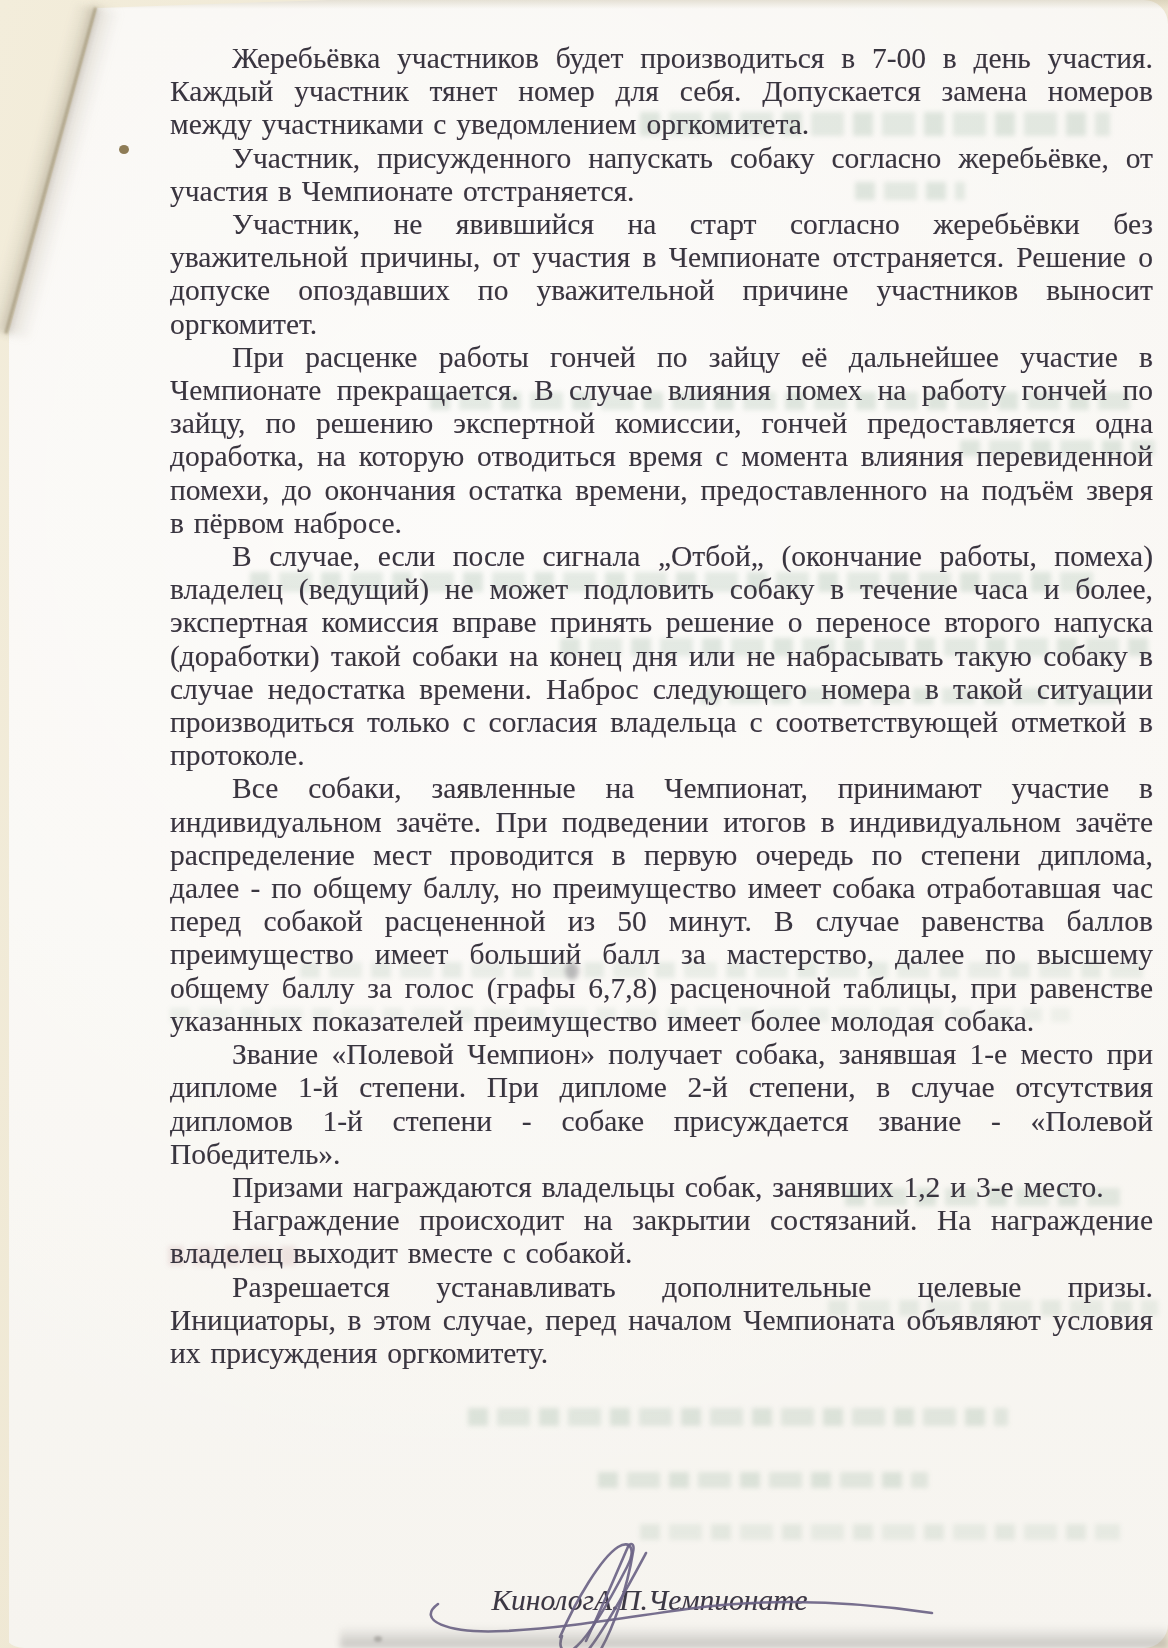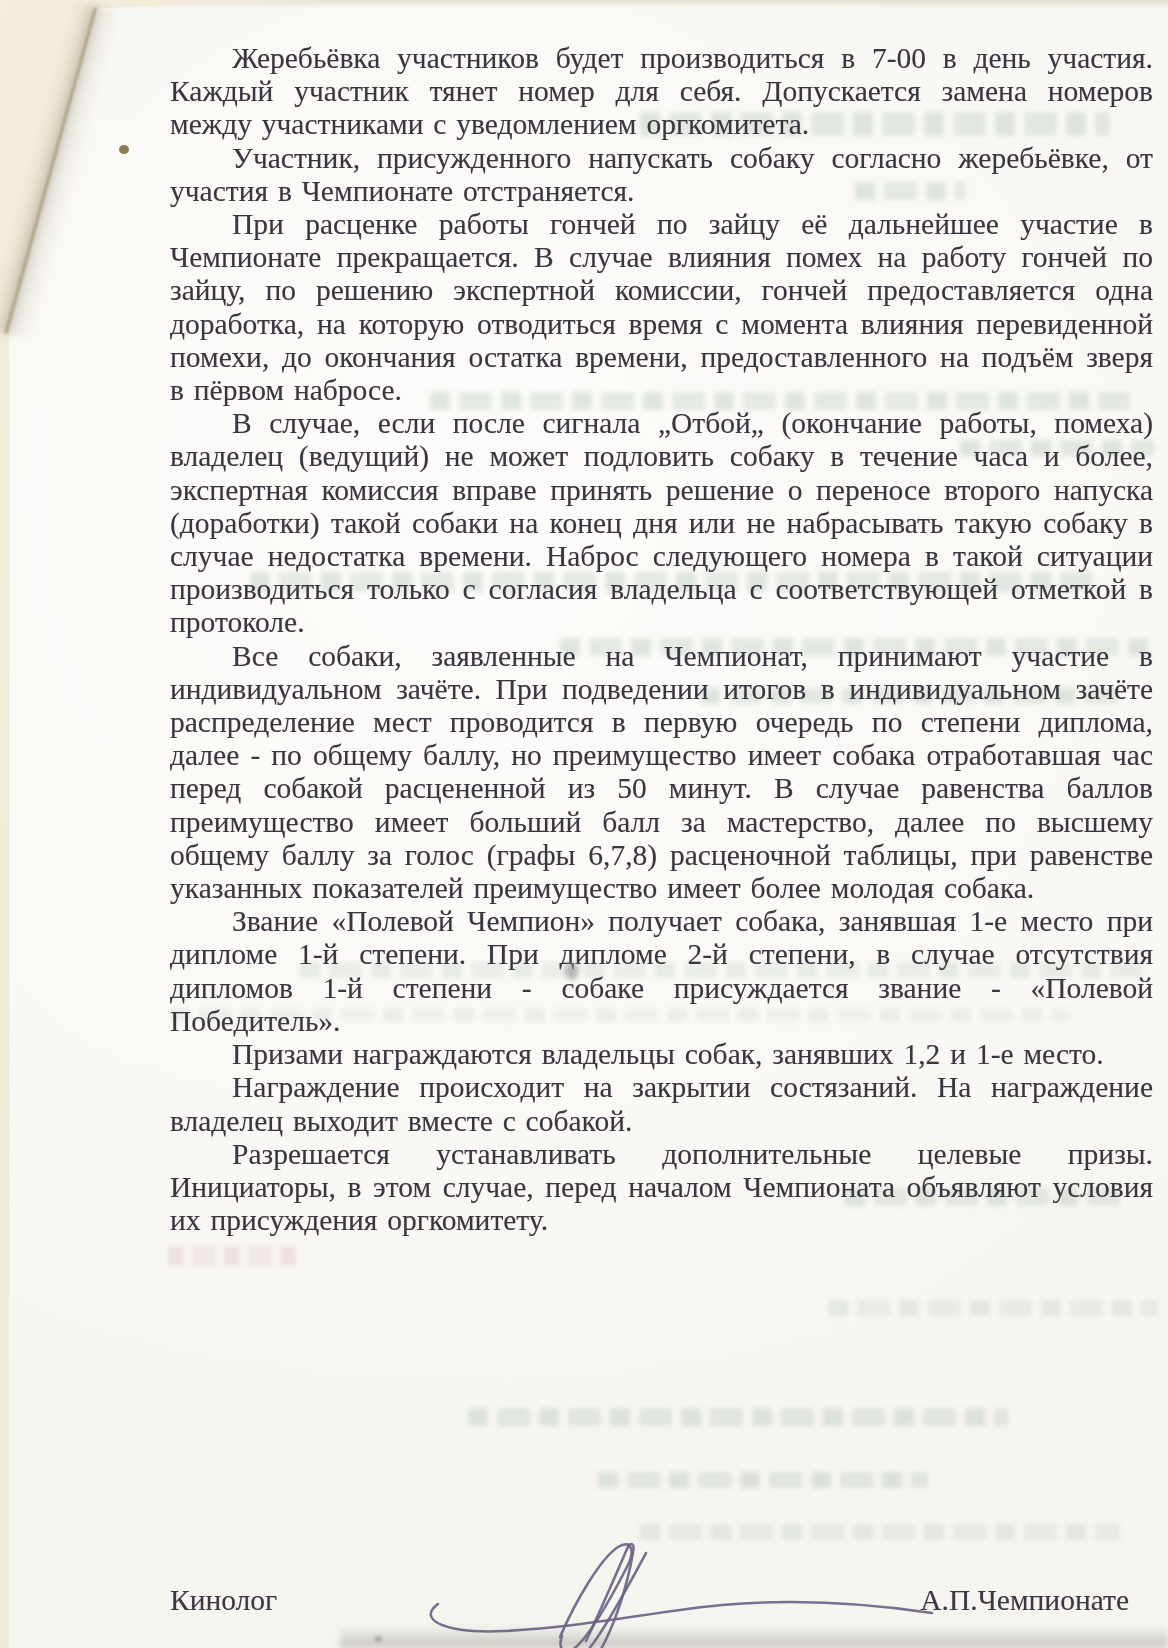--- a/index.html
+++ b/index.html
@@ -14,20 +14,21 @@
     position: absolute; inset: 0;
     background: linear-gradient(105deg, #f3eddb 0%, #efe8d4 30%, #ece4d0 100%);
   }
   
   .page {
     position: absolute; inset: 0;
     background:
       radial-gradient(120% 90% at 40% 30%, rgba(255,255,255,.55), rgba(255,255,255,0) 70%),
       linear-gradient(180deg, #f8f6f2 0%, #f9f7f3 55%, #f6f4ef 100%);
     clip-path: polygon(97px 8px, 330px 0px, 1168px 0px, 1168px 1648px, 9px 1648px, 9px 332px);
+    border-radius: 24px;
   }
   
   .fold-edge, .fold-shadow-in, .fold-shadow-out {
     position: absolute; transform-origin: 0 0; pointer-events: none;
   }
   .fold-edge {
     left: 97px; top: 8px; width: 338px; height: 3px;
     background: #b4a98d; filter: blur(1.2px); opacity: .85;
     transform: rotate(105.4deg);
   }
@@ -61,24 +62,24 @@
     font-size: 29.5px; line-height: 33.2px;
     color: #38363f;
     text-align: justify;
     word-spacing: 2.5px;
     text-shadow: 0.35px 0 0 rgba(90,60,130,.22), -0.35px 0 0 rgba(190,70,70,.14);
   }
   .content p { margin: 0; text-indent: 62px; }
   
   .footer {
     position: absolute; left: 170px; top: 1584px; width: 983px;
-    display: flex; justify-content: space-between;
+    display: flex; justify-content: center;
     font-size: 29.5px; color: #3a3843;
     text-shadow: 0.35px 0 0 rgba(90,60,130,.22), -0.35px 0 0 rgba(190,70,70,.14);
-    padding-right: 24px; box-sizing: border-box;
+    padding-right: 24px; box-sizing: border-box; font-style: italic;
   }
   
   .sig { position: absolute; left: 0; top: 0; width: 1168px; height: 1648px; pointer-events: none; }
   .sig path { fill: none; stroke: #6b6386; stroke-width: 2.6; stroke-linecap: round; opacity: .92; }
   
   .bleed {
     position: absolute; pointer-events: none;
     background: repeating-linear-gradient(90deg,
       rgba(128,163,139,.55) 0 20px, rgba(128,163,139,0) 20px 29px,
       rgba(128,163,139,.45) 29px 62px, rgba(128,163,139,0) 62px 71px);
@@ -117,25 +118,26 @@
   <div class="bleed" style="left:845px; top:1188px; width:280px; height:18px;"></div>
   <div class="bleed pink" style="left:168px; top:1246px; width:130px; height:20px;"></div>
   <div class="bleed" style="left:828px; top:1300px; width:330px; height:16px; opacity:.3;"></div>
   <div class="bleed" style="left:468px; top:1408px; width:540px; height:18px;"></div>
   <div class="bleed" style="left:598px; top:1472px; width:330px; height:16px;"></div>
   <div class="bleed" style="left:640px; top:1524px; width:480px; height:16px; opacity:.3;"></div>
 
   <div class="content">
     <p>Жеребьёвка участников будет производиться в 7-00 в день участия. Каждый участник тянет номер для себя. Допускается замена номеров между участниками с уведомлением оргкомитета.</p>
     <p>Участник, присужденного напускать собаку согласно жеребьёвке, от участия в Чемпионате отстраняется.</p>
+    <p>Участник, не явившийся на старт согласно жеребьёвки без уважительной причины, от участия в Чемпионате отстраняется. Решение о допуске опоздавших по уважительной причине участников выносит оргкомитет.</p>
     <p>При расценке работы гончей по зайцу её дальнейшее участие в Чемпионате прекращается. В случае влияния помех на работу гончей по зайцу, по решению экспертной комиссии, гончей предоставляется одна доработка, на которую отводиться время с момента влияния перевиденной помехи, до окончания остатка времени, предоставленного на подъём зверя в пёрвом набросе.</p>
     <p>В случае, если после сигнала „Отбой„ (окончание работы, помеха) владелец (ведущий) не может подловить собаку в течение часа и более, экспертная комиссия вправе принять решение о переносе второго напуска (доработки) такой собаки на конец дня или не набрасывать такую собаку в случае недостатка времени. Наброс следующего номера в такой ситуации производиться только с согласия владельца с соответствующей отметкой в протоколе.</p>
     <p>Все собаки, заявленные на Чемпионат, принимают участие в индивидуальном зачёте. При подведении итогов в индивидуальном зачёте распределение мест проводится в первую очередь по степени диплома, далее - по общему баллу, но преимущество имеет собака отработавшая час перед собакой расцененной из 50 минут. В случае равенства баллов преимущество имеет больший балл за мастерство, далее по высшему общему баллу за голос (графы 6,7,8) расценочной таблицы, при равенстве указанных показателей преимущество имеет более молодая собака.</p>
     <p>Звание «Полевой Чемпион» получает собака, занявшая 1-е место при дипломе 1-й степени. При дипломе 2-й степени, в случае отсутствия дипломов 1-й степени - собаке присуждается звание - «Полевой Победитель».</p>
-    <p>Призами награждаются владельцы собак, занявших 1,2 и 1-е место.</p>
+    <p>Призами награждаются владельцы собак, занявших 1,2 и 3-е место.</p>
     <p>Награждение происходит на закрытии состязаний. На награждение владелец выходит вместе с собакой.</p>
     <p>Разрешается устанавливать дополнительные целевые призы. Инициаторы, в этом случае, перед началом Чемпионата объявляют условия их присуждения оргкомитету.</p>
   </div>
 
   <div class="footer">
     <span>Кинолог</span>
     <span>А.П.Чемпионате</span>
   </div>
 
   <svg class="sig" viewBox="0 0 1168 1648">

